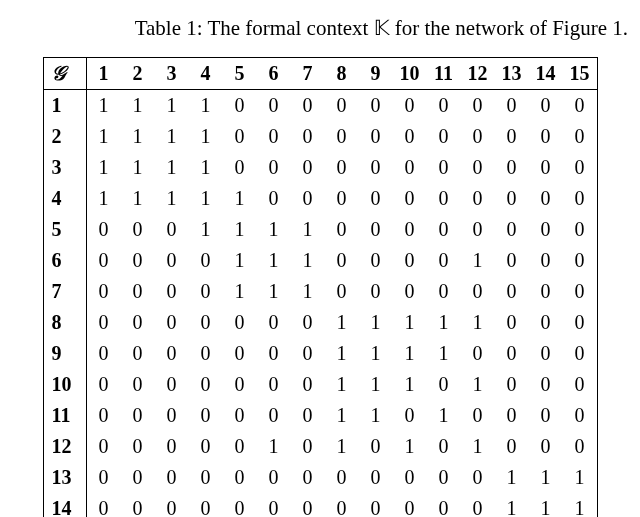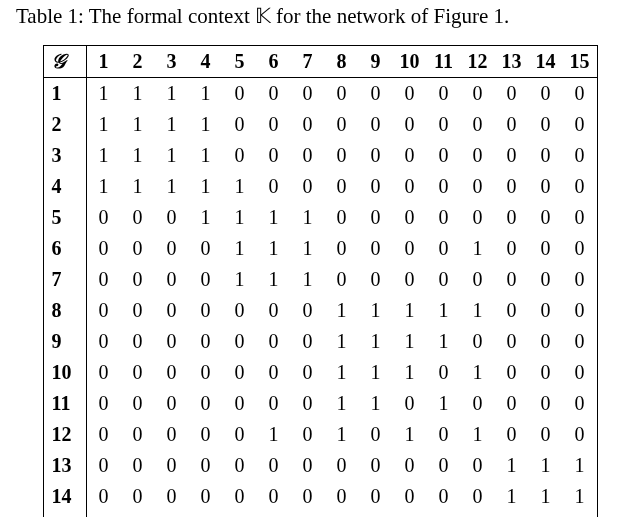--- a/index.html
+++ b/index.html
@@ -10,22 +10,22 @@
     color: #000;
     background: #fff;
     width: 640px;
   }
   .wrap {
     width: 640px;
     padding: 0 12px 20px 12px;
     box-sizing: border-box;
   }
   .caption {
-    text-align: left;
-    margin: 4px 0 16px 0;
+    text-align: right;
+    margin: 16px 0 16px 0;
     font-size: 21px;
     line-height: 1.2;
     padding-left: 4px;
   }
   table {
     border-collapse: collapse;
     border: 1.5px solid #000;
     width: auto;
     margin: 0 auto;
   }

